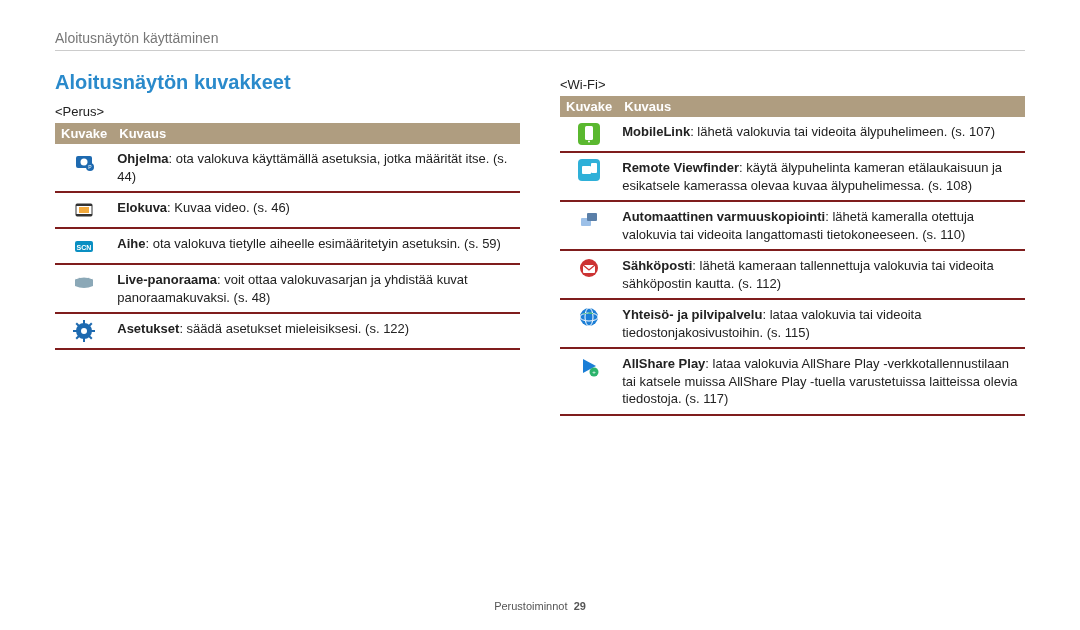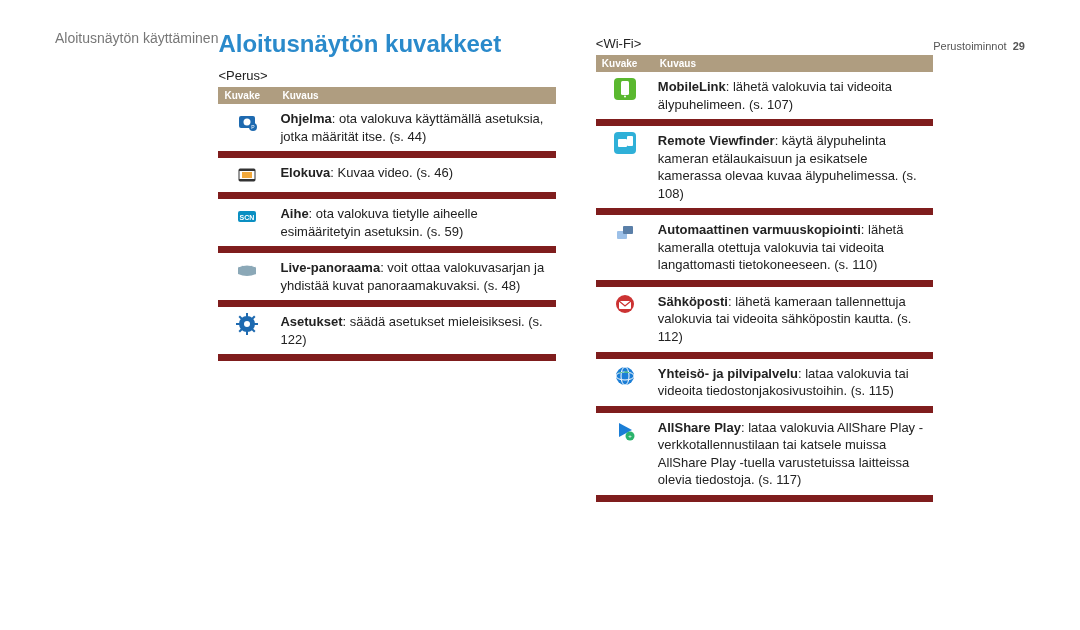--- a/index.html
+++ b/index.html
@@ -9,21 +9,21 @@
     font-size: 13px;
     color: #222;
     background: #fff;
     width: 1080px;
     height: 630px;
     box-sizing: border-box;
   }
   .page {
     padding: 30px 55px 0 55px;
     display: flex;
-    flex-direction: row;
+    flex-direction: column;
     height: 100%;
     box-sizing: border-box;
   }
   .breadcrumb {
     color: #777;
     font-size: 14px;
     margin-bottom: 4px;
   }
   .hr {
     border: none;
@@ -34,45 +34,45 @@
     display: flex;
     gap: 40px;
     flex: 1;
   }
   .col {
     flex: 1;
     min-width: 0;
   }
   h2.section-title {
     color: #2a8acb;
-    font-size: 24px;
+    font-size: 20px;
     font-weight: bold;
     margin: 0 0 10px 0;
   }
   .section-sub {
     font-weight: normal;
     font-size: 13px;
     margin: 6px 0 4px 0;
   }
   table.tbl {
     width: 100%;
     border-collapse: collapse;
     font-size: 13px;
   }
   table.tbl th {
     background: #af9d80;
     color: #fff;
     text-align: left;
     padding: 3px 6px;
     font-weight: bold;
-    font-size: 10px;
+    font-size: 13px;
   }
   table.tbl th:first-child { width: 46px; }
   table.tbl td {
-    border-bottom: 7px solid #7f1d1d;
+    border-bottom: 2px solid #7f1d1d;
     padding: 6px 4px;
     vertical-align: top;
     line-height: 1.35;
   }
   table.tbl td:first-child {
     text-align: center;
     width: 46px;
   }
   .ic {
     display: inline-block;
@@ -80,21 +80,21 @@
     height: 22px;
     border-radius: 4px;
     vertical-align: middle;
     position: relative;
   }
   .ic svg { width:22px; height:22px; display:block; }
   .footer {
     text-align: center;
     font-size: 11px;
     color: #555;
-    padding: 10px 0 24px 0;
+    padding: 10px 0 18px 0;
   }
   .b { font-weight: bold; }
 </style>
 </head>
 <body>
 
 <div class="page">
   <div class="breadcrumb">Aloitusnäytön käyttäminen</div>
   <hr class="hr">
 

